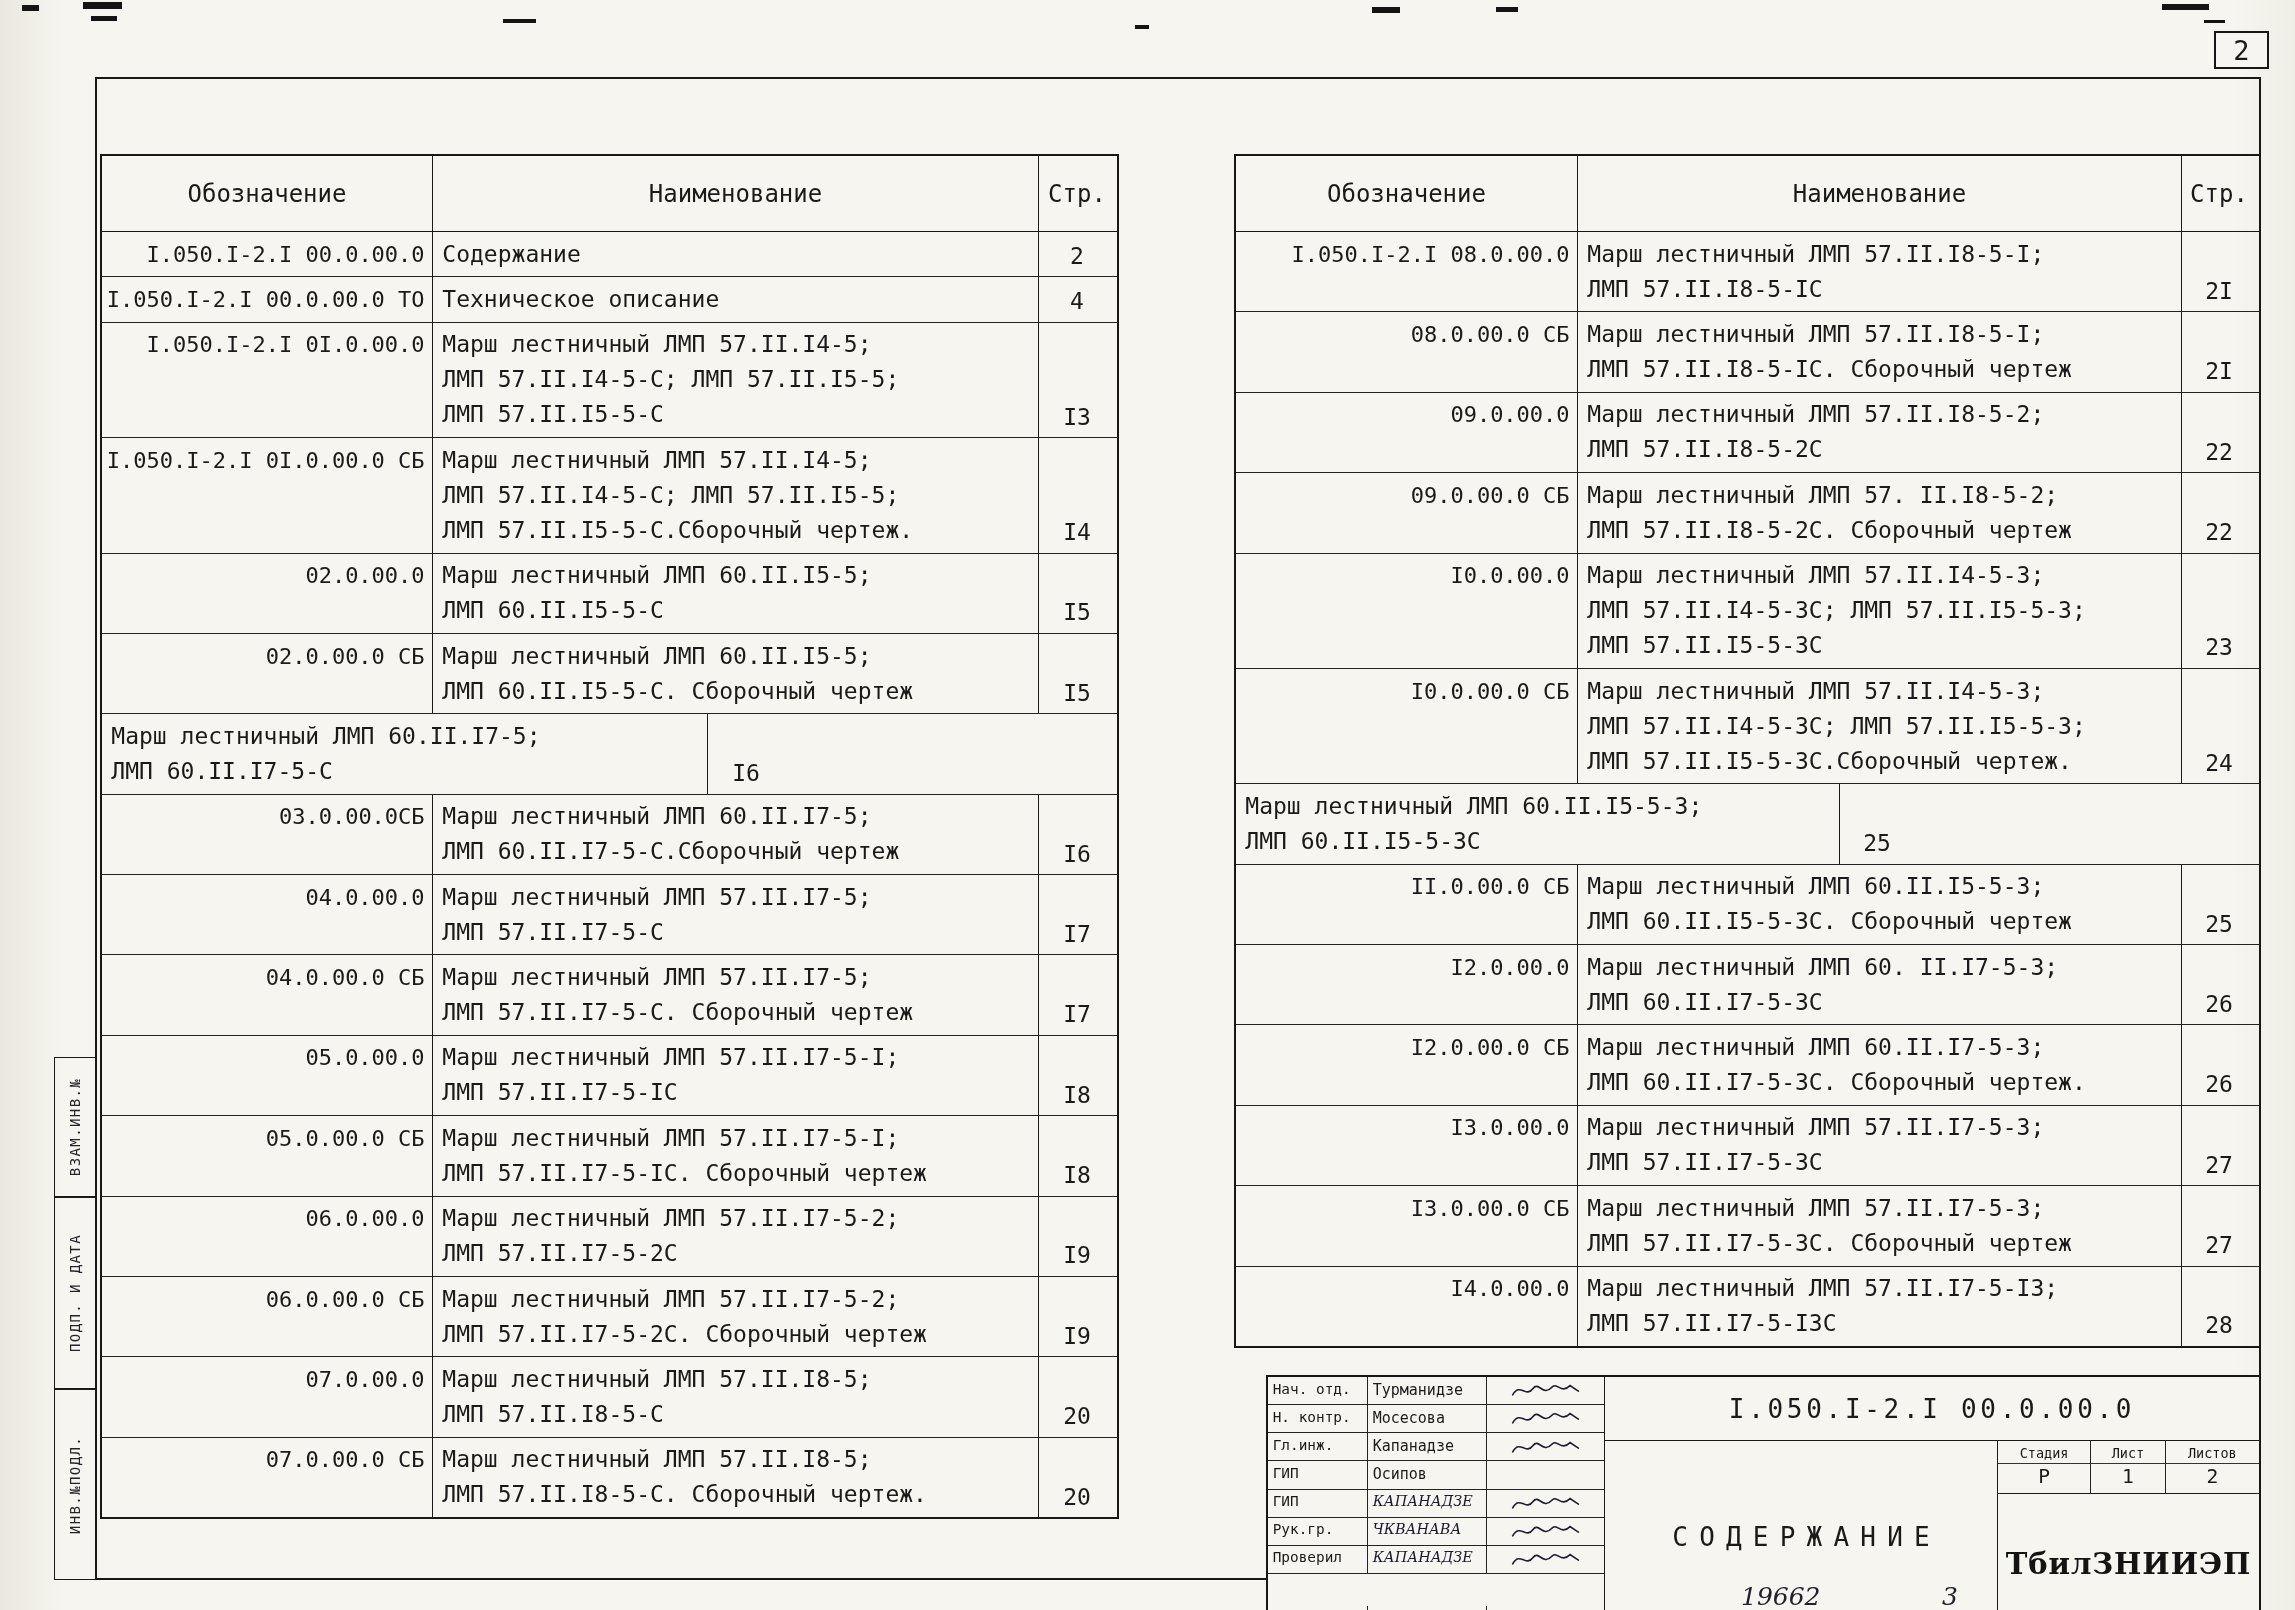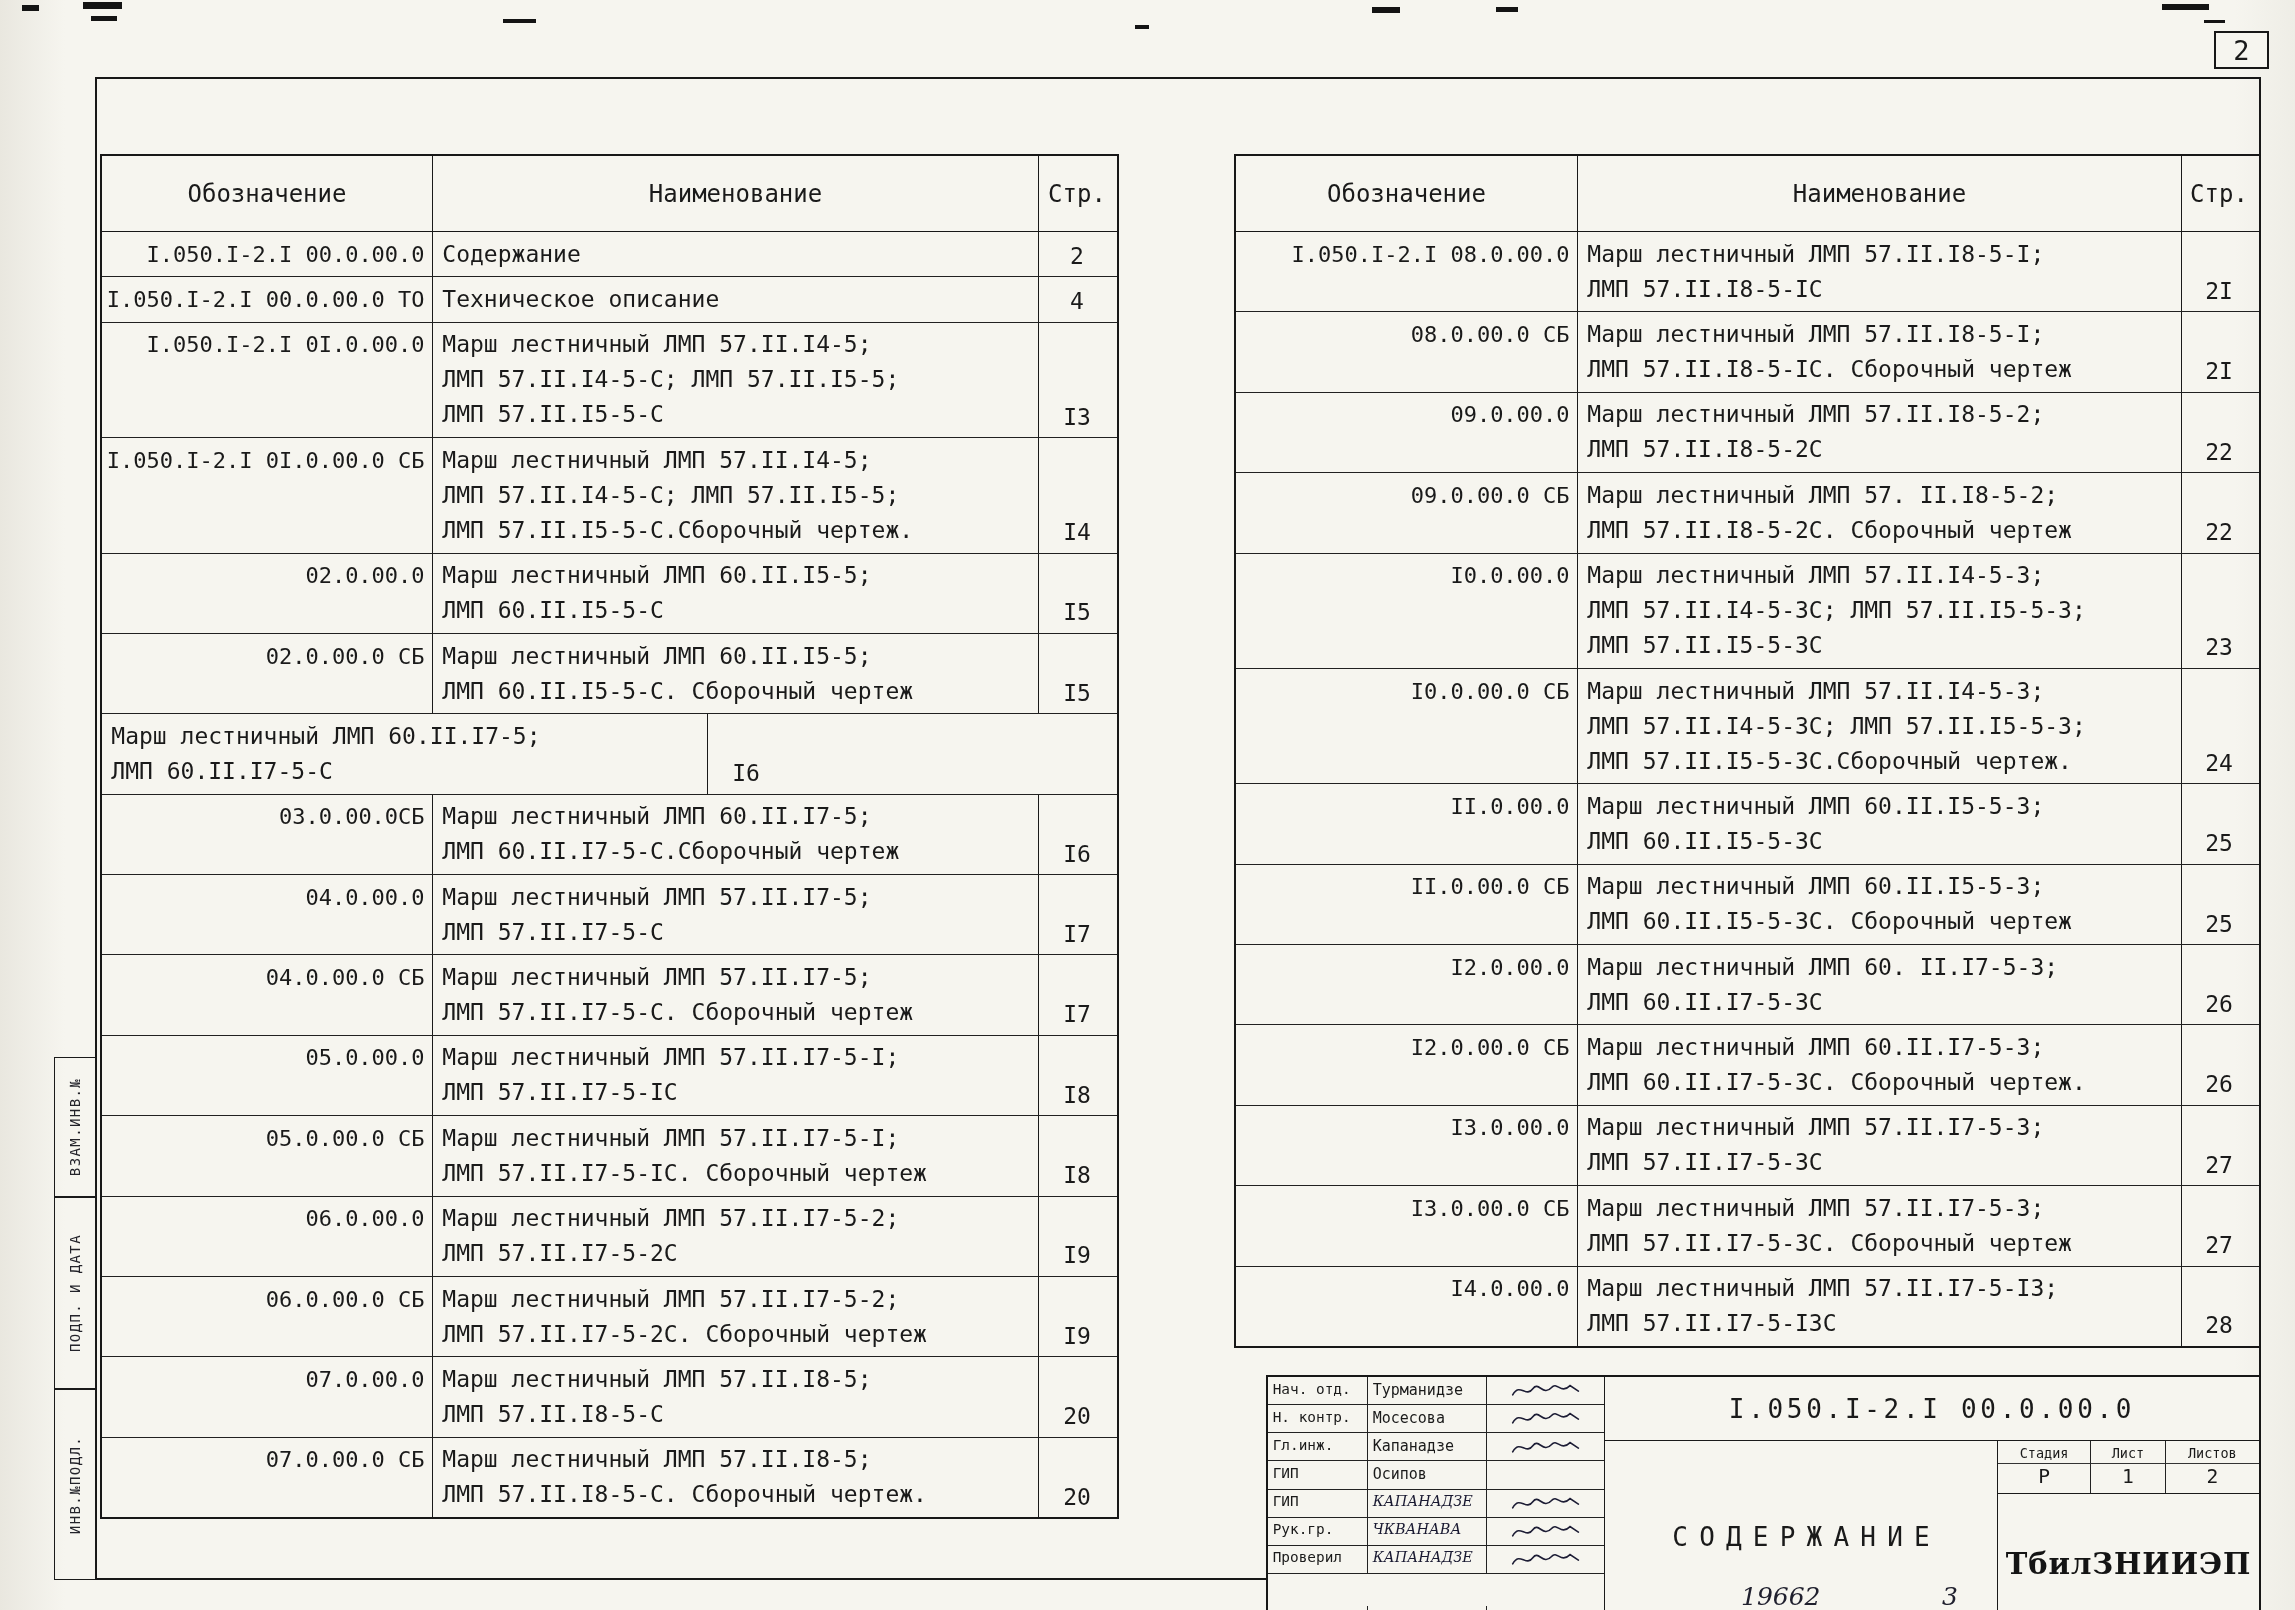--- a/index.html
+++ b/index.html
@@ -273,21 +273,20 @@
           <div class="cell-page">23</div>
         </div>
         <div class="trow">
           <div class="cell-des">I0.0.00.0 СБ</div>
           <div class="cell-name">Марш лестничный ЛМП 57.II.I4-5-3;
 ЛМП 57.II.I4-5-3С; ЛМП 57.II.I5-5-3;
 ЛМП 57.II.I5-5-3С.Сборочный чертеж.</div>
           <div class="cell-page">24</div>
         </div>
         <div class="trow">
-          <div class="cell-des">II.0.00.0</div>
           <div class="cell-name">Марш лестничный ЛМП 60.II.I5-5-3;
 ЛМП 60.II.I5-5-3С</div>
           <div class="cell-page">25</div>
         </div>
         <div class="trow">
           <div class="cell-des">II.0.00.0 СБ</div>
           <div class="cell-name">Марш лестничный ЛМП 60.II.I5-5-3;
 ЛМП 60.II.I5-5-3С. Сборочный чертеж</div>
           <div class="cell-page">25</div>
         </div>

